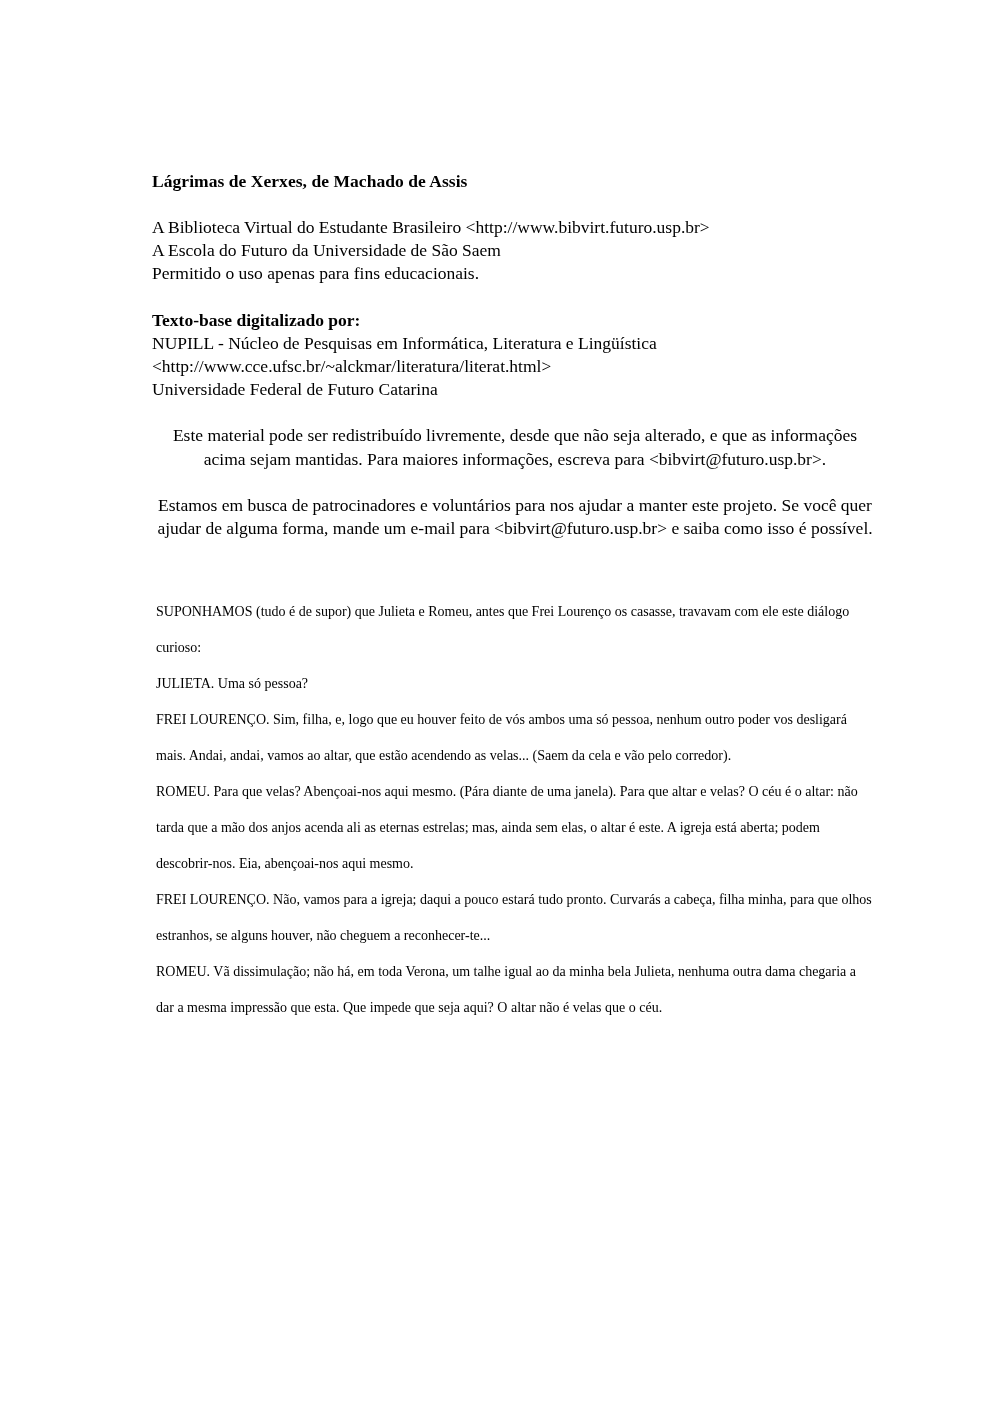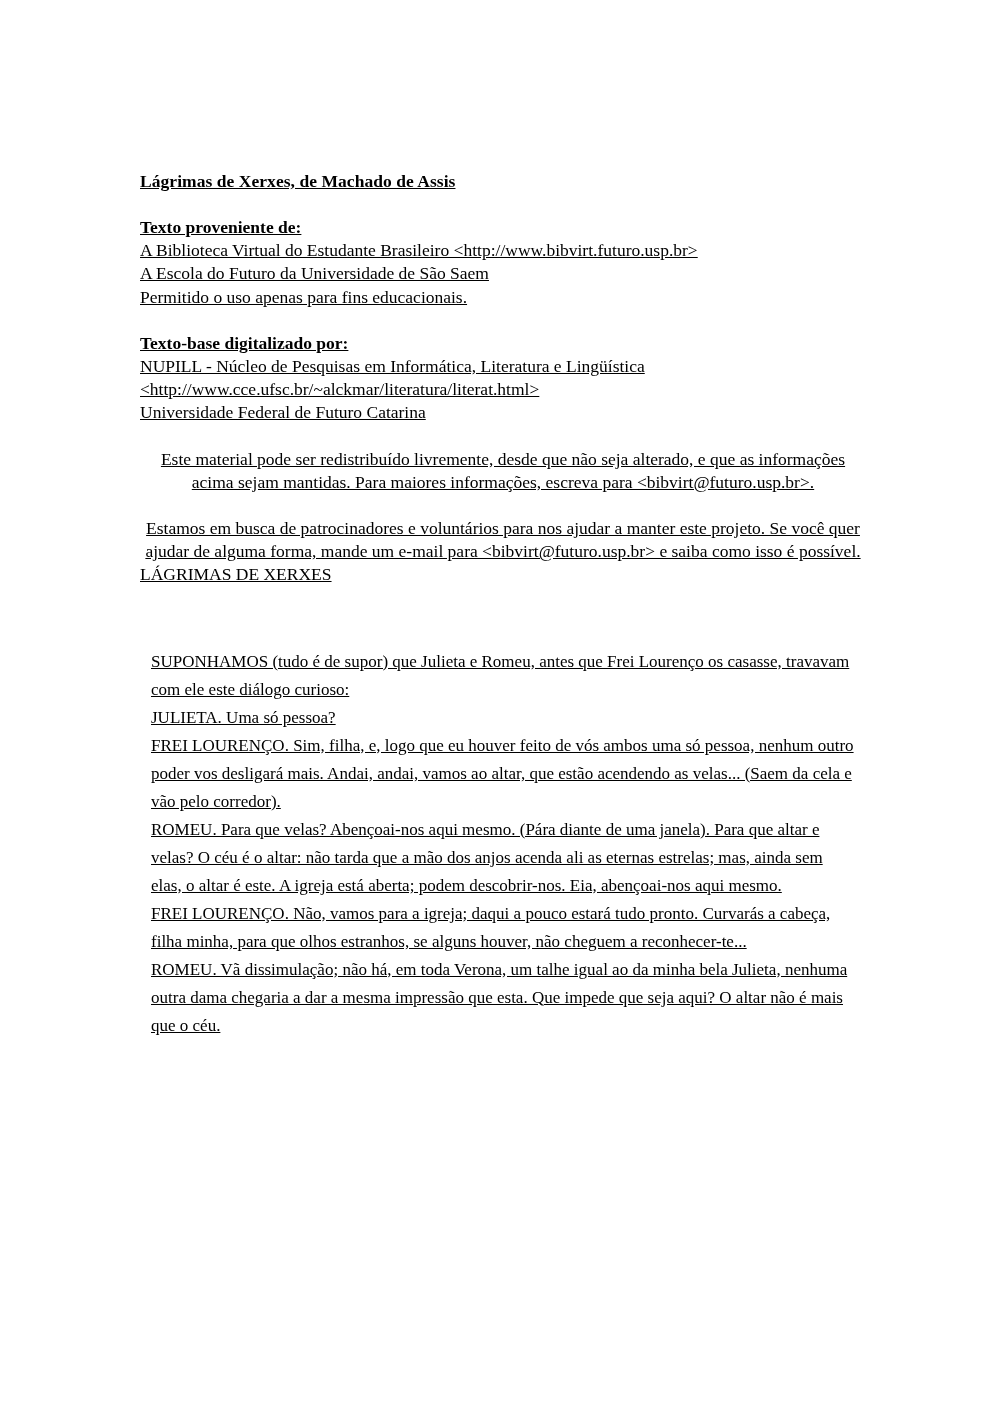--- a/index.html
+++ b/index.html
@@ -21,24 +21,23 @@
     width: 1000px;
     height: 1415px;
     background: #ffffff;
     box-sizing: border-box;
     padding: 0;
     overflow: hidden;
   }
 
   .content {
     position: absolute;
-    left: 140px;
+    left: 152px;
     top: 170px;
     width: 726px;
-    text-decoration: underline;
   }
 
   
   .doc-title {
     font-size: 17.5px;
     font-weight: bold;
     line-height: 23px;
     margin: 0;
     letter-spacing: 0.05px;
   }
@@ -67,43 +66,42 @@
   
   .work-heading {
     font-size: 17.5px;
     font-weight: normal;
     line-height: 23.2px;
     margin: 0;
   }
 
   
   .body-text {
-    font-size: 17px;
-    line-height: 28px;
-    margin: 11px;
+    font-size: 14px;
+    line-height: 36px;
+    margin: 4px;
   }
   .body-para {
     margin: 0;
     text-align: left;
   }
 
   .spacer-before-body { height: 50px; }
 </style>
 </head>
 <body>
 
 <div class="page">
   <div class="content">
 
     <div class="doc-title">Lágrimas de Xerxes, de Machado de Assis</div>
 
     <div class="gap-block"></div>
 
     <div class="fm-block">
-      <span class="fm-line fm-heading">Texto proveniente de:</span>
       <span class="fm-line">A Biblioteca Virtual do Estudante Brasileiro &lt;http://www.bibvirt.futuro.usp.br&gt;</span>
       <span class="fm-line">A Escola do Futuro da Universidade de São Saem</span>
       <span class="fm-line">Permitido o uso apenas para fins educacionais.</span>
     </div>
 
     <div class="gap-block"></div>
 
     <div class="fm-block">
       <span class="fm-line fm-heading">Texto-base digitalizado por:</span>
       <span class="fm-line">NUPILL - Núcleo de Pesquisas em Informática, Literatura e Lingüística</span>
@@ -112,27 +110,26 @@
     </div>
 
     <div class="gap-block"></div>
 
     <p class="fm-para">Este material pode ser redistribuído livremente, desde que não seja alterado, e que as informações acima sejam mantidas. Para maiores informações, escreva para &lt;bibvirt@futuro.usp.br&gt;.</p>
 
     <div class="gap-block"></div>
 
     <p class="fm-para">Estamos em busca de patrocinadores e voluntários para nos ajudar a manter este projeto. Se você quer ajudar de alguma forma, mande um e-mail para &lt;bibvirt@futuro.usp.br&gt; e saiba como isso é possível.</p>
 
-    <div class="work-heading">LÁGRIMAS DE XERXES</div>
 
     <div class="spacer-before-body"></div>
 
     <div class="body-text">
       <p class="body-para">SUPONHAMOS (tudo é de supor) que Julieta e Romeu, antes que Frei Lourenço os casasse, travavam com ele este diálogo curioso:</p>
       <p class="body-para">JULIETA. Uma só pessoa?</p>
       <p class="body-para">FREI LOURENÇO. Sim, filha, e, logo que eu houver feito de vós ambos uma só pessoa, nenhum outro poder vos desligará mais. Andai, andai, vamos ao altar, que estão acendendo as velas... (Saem da cela e vão pelo corredor).</p>
       <p class="body-para">ROMEU. Para que velas? Abençoai-nos aqui mesmo. (Pára diante de uma janela). Para que altar e velas? O céu é o altar: não tarda que a mão dos anjos acenda ali as eternas estrelas; mas, ainda sem elas, o altar é este. A igreja está aberta; podem descobrir-nos. Eia, abençoai-nos aqui mesmo.</p>
       <p class="body-para">FREI LOURENÇO. Não, vamos para a igreja; daqui a pouco estará tudo pronto. Curvarás a cabeça, filha minha, para que olhos estranhos, se alguns houver, não cheguem a reconhecer-te...</p>
-      <p class="body-para">ROMEU. Vã dissimulação; não há, em toda Verona, um talhe igual ao da minha bela Julieta, nenhuma outra dama chegaria a dar a mesma impressão que esta. Que impede que seja aqui? O altar não é mais que o céu.</p>
+      <p class="body-para">ROMEU. Vã dissimulação; não há, em toda Verona, um talhe igual ao da minha bela Julieta, nenhuma outra dama chegaria a dar a mesma impressão que esta. Que impede que seja aqui? O altar não é velas que o céu.</p>
     </div>
 
   </div>
 </div>
 
 </body></html>

